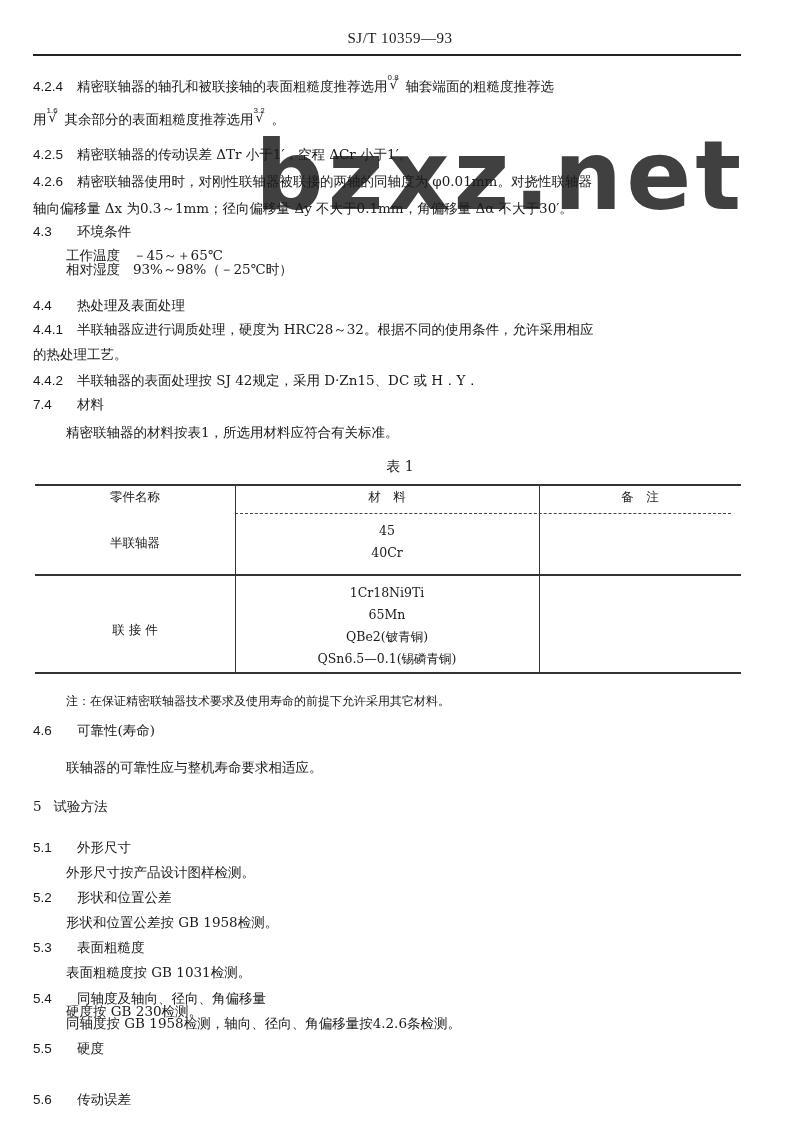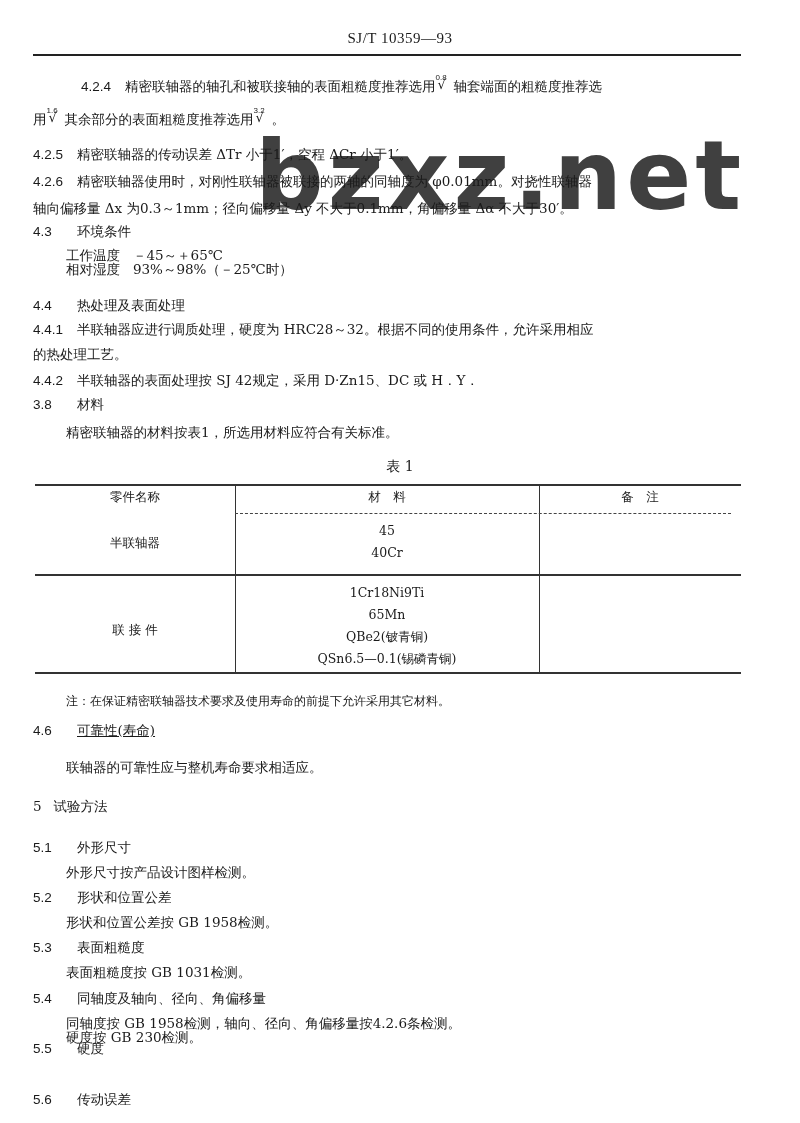--- a/index.html
+++ b/index.html
@@ -44,21 +44,21 @@
 </head>
 <body>
 
 <div class="watermark">bzxz.net</div>
 
 <div class="page">
 
   <div class="header-title">SJ/T 10359—93</div>
   <div class="header-rule"></div>
 
-  <div class="line" style="left:33px; top:75px;margin-left:48px;">
+  <div class="line" style="left:33px; top:75px;">
     <span class="num">4.2.4</span><span>精密联轴器的轴孔和被联接轴的表面粗糙度推荐选用</span><span class="rough"><span class="val">0.8</span><span class="v">√</span></span><span>轴套端面的粗糙度推荐选</span>
   </div>
   <div class="line" style="left:33px; top:108px;">
     <span>用</span><span class="rough"><span class="val">1.6</span><span class="v">√</span></span><span>其余部分的表面粗糙度推荐选用</span><span class="rough"><span class="val">3.2</span><span class="v">√</span></span><span>。</span>
   </div>
 
   <div class="line" style="left:33px; top:145px;">
     <span class="num">4.2.5</span><span>精密联轴器的传动误差 ΔTr 小于1′，空程 ΔCr 小于1′。</span>
   </div>
 
@@ -86,21 +86,21 @@
     <span class="num">4.4.1</span><span>半联轴器应进行调质处理，硬度为 HRC28～32。根据不同的使用条件，允许采用相应</span>
   </div>
   <div class="line" style="left:33px; top:345px;">
     <span>的热处理工艺。</span>
   </div>
   <div class="line" style="left:33px; top:371px;">
     <span class="num">4.4.2</span><span>半联轴器的表面处理按 SJ 42规定，采用 D·Zn15、DC 或 H．Y．</span>
   </div>
 
   <div class="line" style="left:33px; top:395px;">
-    <span class="num">3.8</span><span>材料</span>
+    <span class="num">7.4</span><span>材料</span>
   </div>
   <div class="line" style="left:66px; top:423px;">
     <span>精密联轴器的材料按表1，所选用材料应符合有关标准。</span>
   </div>
 
   <div class="caption">表 1</div>
   <div class="table">
     <div class="col-div" style="left:200px;"></div>
     <div class="col-div" style="left:504px;"></div>
     <div class="hdr-rule"></div>
@@ -115,21 +115,21 @@
     <div class="cell" style="left:200px; width:304px; top:56px;">40Cr</div>
 
     <div class="cell" style="left:0; width:200px; top:133px;">联 接 件</div>
     <div class="cell" style="left:200px; width:304px; top:96px;text-align:center;">1Cr18Ni9Ti</div>
     <div class="cell" style="left:200px; width:304px; top:118px;">65Mn</div>
     <div class="cell" style="left:200px; width:304px; top:140px;">QBe2(铍青铜)</div>
     <div class="cell" style="left:200px; width:304px; top:162px;">QSn6.5—0.1(锡磷青铜)</div>
   </div>
   <div class="note">注：在保证精密联轴器技术要求及使用寿命的前提下允许采用其它材料。</div>
 
-  <div class="line" style="left:33px; top:721px;text-decoration:underline;">
+  <div class="line" style="left:33px; top:721px;">
     <span class="num">4.6</span><span>可靠性(寿命)</span>
   </div>
   <div class="line" style="left:66px; top:758px;">
     <span>联轴器的可靠性应与整机寿命要求相适应。</span>
   </div>
 
   <div class="line" style="left:33px; top:797px;">
     <span style="margin-right:12px;">5</span><span>试验方法</span>
   </div>
 
@@ -157,21 +157,21 @@
   <div class="line" style="left:33px; top:989px;">
     <span class="num">5.4</span><span>同轴度及轴向、径向、角偏移量</span>
   </div>
   <div class="line" style="left:66px; top:1014px;">
     <span>同轴度按 GB 1958检测，轴向、径向、角偏移量按4.2.6条检测。</span>
   </div>
 
   <div class="line" style="left:33px; top:1039px;">
     <span class="num">5.5</span><span>硬度</span>
   </div>
-  <div class="line" style="left:66px; top:1028px;">
+  <div class="line" style="left:66px; top:1002px;">
     <span>硬度按 GB 230检测。</span>
   </div>
 
   <div class="line" style="left:33px; top:1090px;">
     <span class="num">5.6</span><span>传动误差</span>
   </div>
 
 </div>
 
 </body></html>

